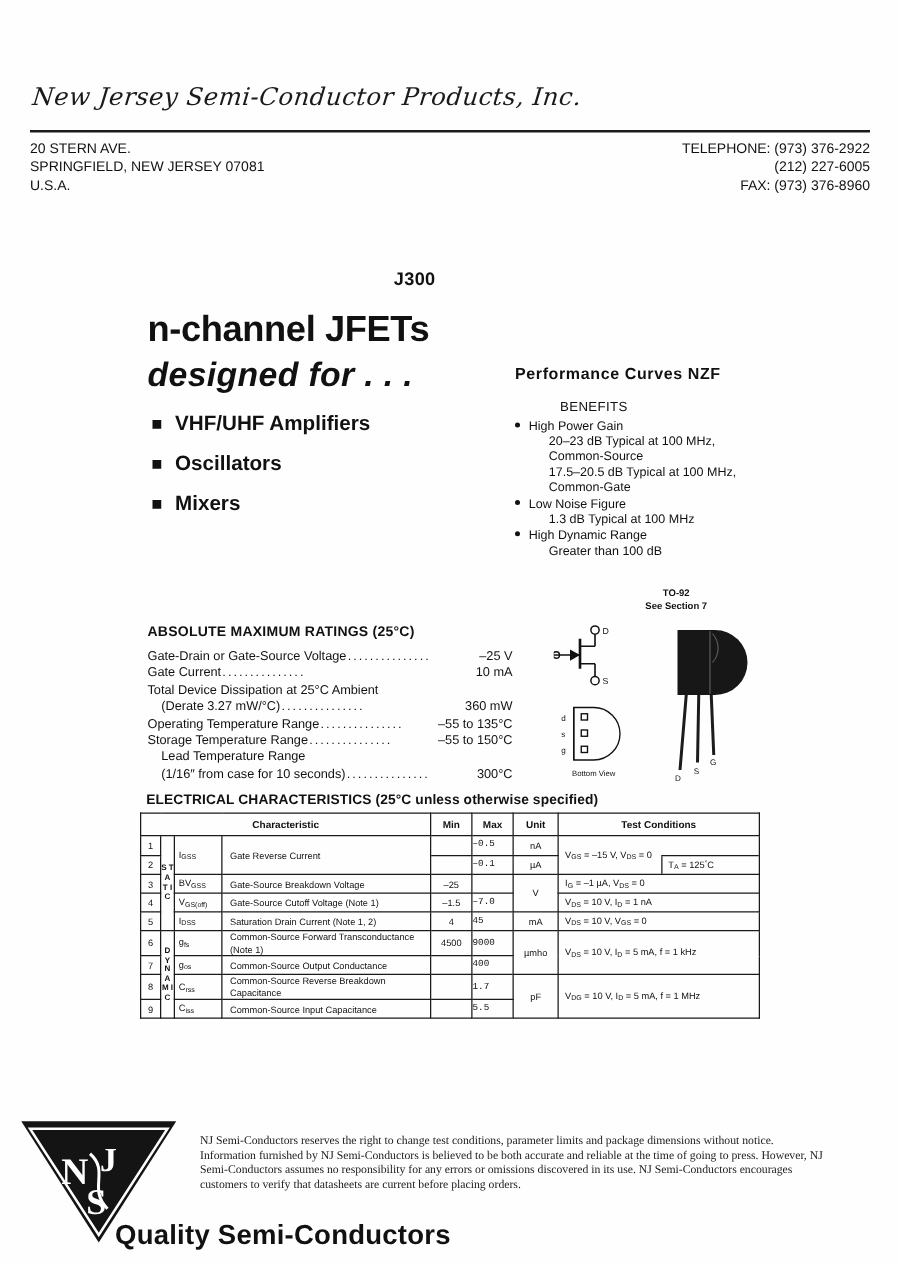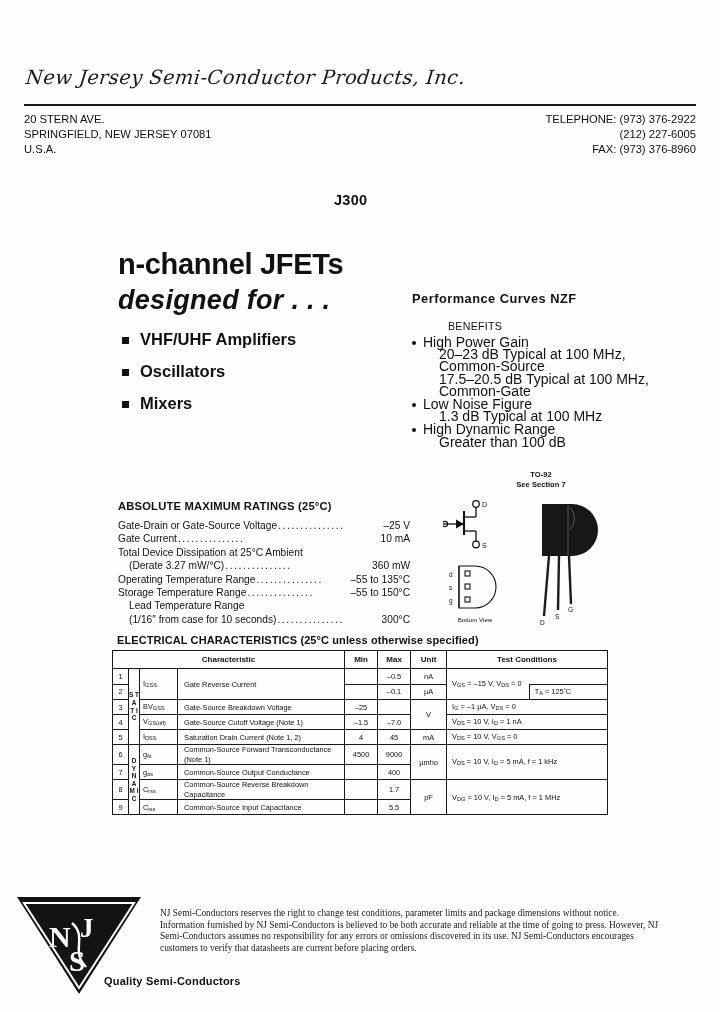--- a/index.html
+++ b/index.html
@@ -59,25 +59,24 @@
     line-height: 15.2px;
     text-align: right;
     color: #111;
     white-space: pre;
   }
 
   
   .part-no {
     position: absolute;
     left: 315px;
-    top: 192px;
+    top: 216px;
     font-size: 14.5px;
     font-weight: bold;
     letter-spacing: 0.3px;
-    margin-left: 19px;
   }
 
   
   .title-main {
     position: absolute;
     left: 118px;
     top: 248px;
     font-size: 29px;
     font-weight: bold;
     letter-spacing: -0.3px;
@@ -130,21 +129,21 @@
     top: 320px;
     font-size: 10.6px;
     letter-spacing: 0.3px;
     margin-left: 36px;
   }
   .benefits {
     position: absolute;
     left: 412px;
     top: 336px;
     width: 280px;
-    font-size: 14px;
+    font-size: 10px;
     line-height: 12.2px;
   }
   .ben-group { margin-bottom: 1px; }
   .ben-head {
     display: flex;
     align-items: baseline;
   }
   .dot-bullet {
     display: inline-block;
     width: 4px;
@@ -248,21 +247,21 @@
     text-align: center;
     font-size: 8px;
     font-weight: bold;
     margin-top: 36px;
   }
   .c-num   { width: 16px;  text-align: center; }
   .c-grp   { width: 11px;  text-align: center; }
   .c-sym   { width: 38px;  padding-left: 3px !important; }
   .c-char  { width: 167px; padding-left: 6px !important; }
   .c-min   { width: 33px;  text-align: center; }
-  .c-max   { width: 33px;  text-align: center; }
+  .c-max   { width: 33px;  text-align: left; font-family: Liberation Mono, monospace; }
   .c-unit  { width: 36px;  text-align: center; }
   .c-test  { padding-left: 5px !important; }
 
   .ec-table tbody tr { height: 15px; }
   .row-tall { height: 23px; }
   .grp-cell {
     font-size: 6.4px;
     font-weight: bold;
     line-height: 7.6px;
     letter-spacing: 0;
@@ -296,23 +295,23 @@
     top: 908px;
     width: 500px;
     font-family: "Liberation Serif", serif;
     font-size: 9.4px;
     line-height: 11.6px;
     color: #1a1a1a;
     text-align: left;
   }
   .tagline {
     position: absolute;
-    left: 104px;
+    left: 92px;
     top: 975px;
-    font-size: 11px;
+    font-size: 22px;
     font-weight: bold;
     letter-spacing: 0.2px;
   }
 </style>
 </head>
 <body>
 
 <div class="page">
 
   <div class="company-name">New Jersey Semi-Conductor Products, Inc.</div>

